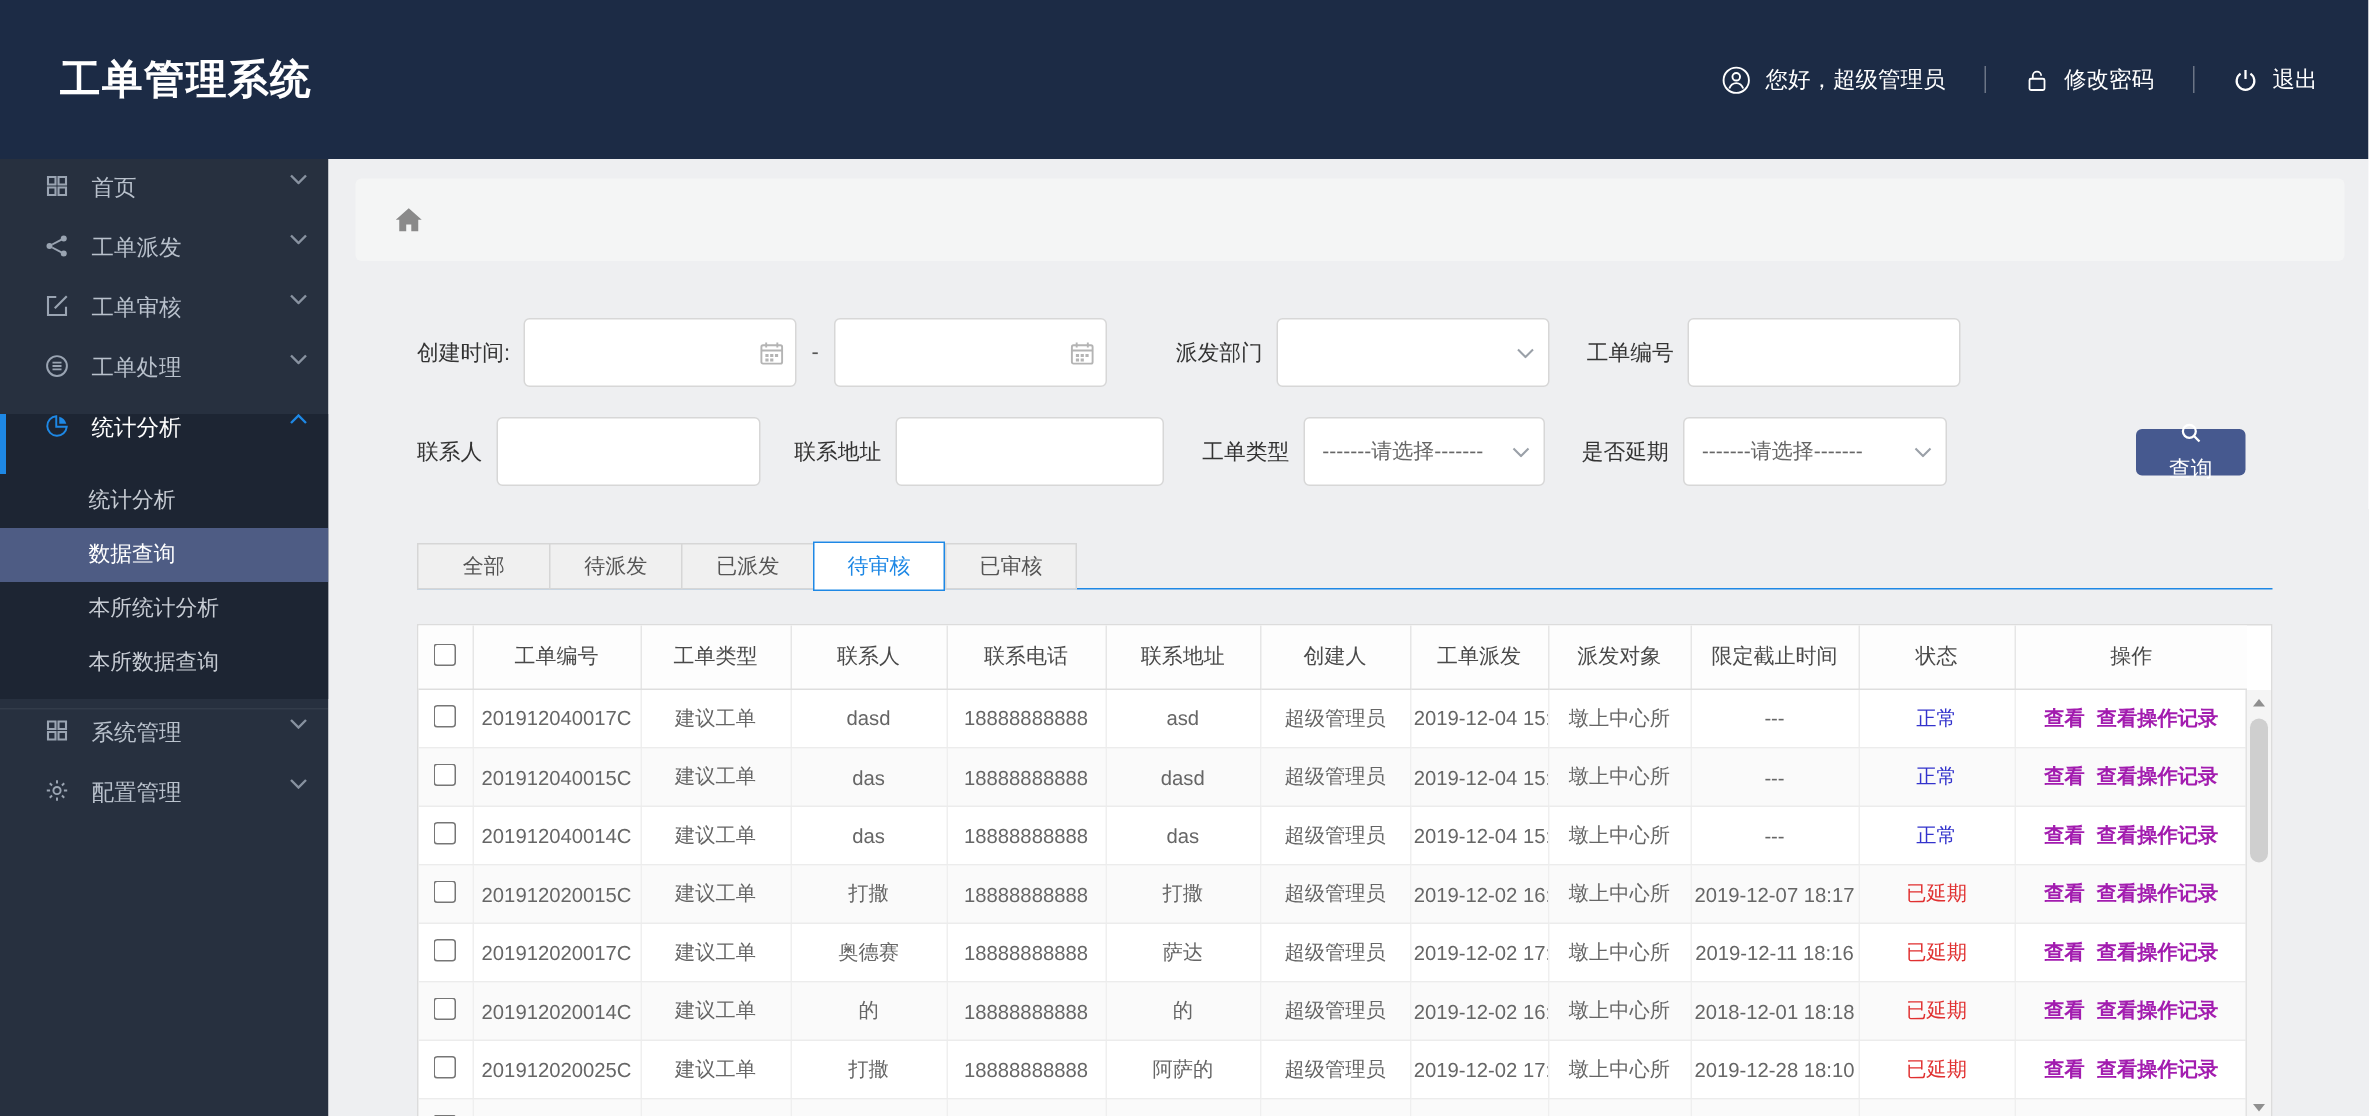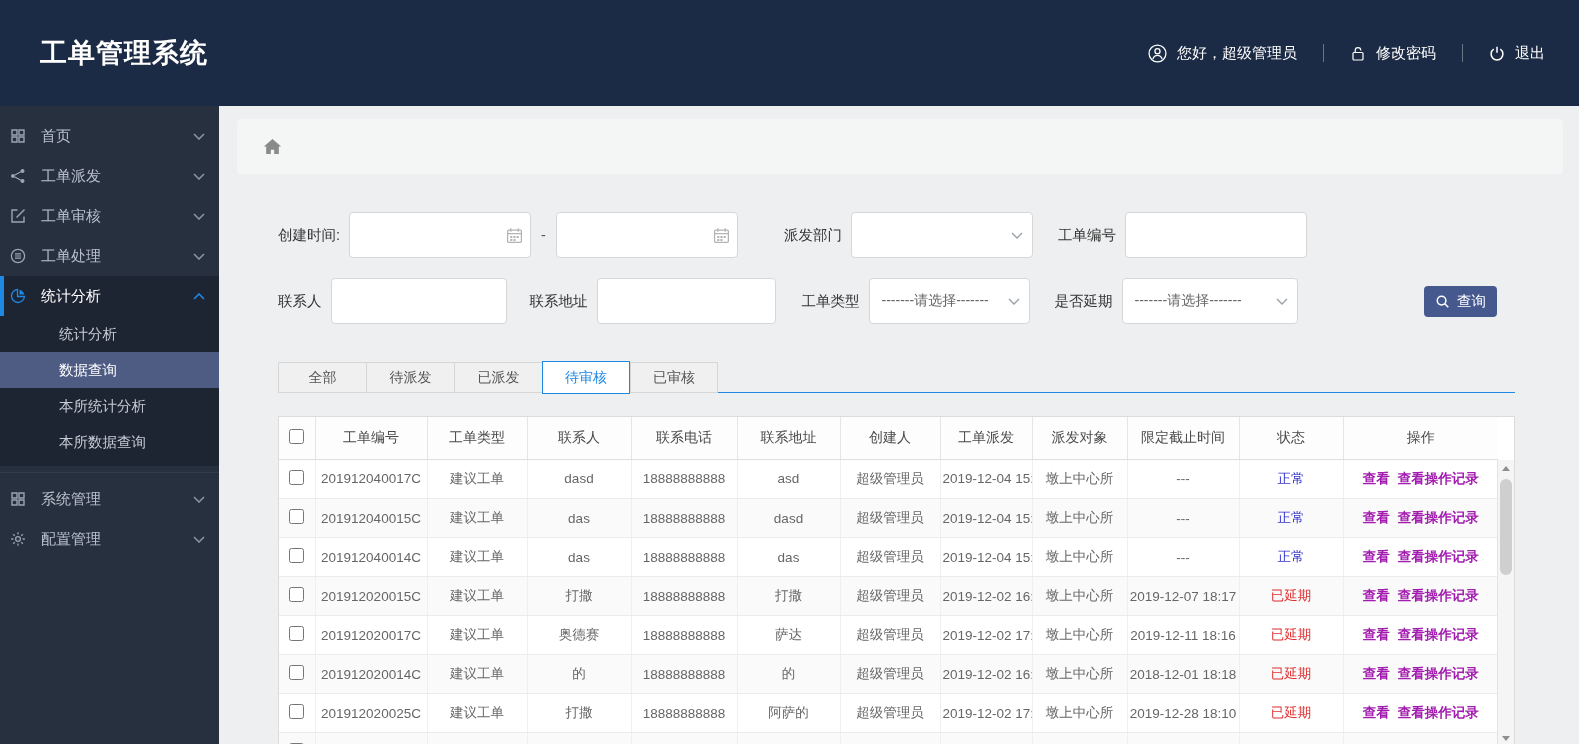--- a/index.html
+++ b/index.html
@@ -20,21 +20,21 @@
   .bottom-strip { height:17px; background:#fff; }
 
   
   .sidebar { width:219px; background:#27303f; color:#b9c1cc; flex-shrink:0; }
   .sidebar-head { height:58px; display:flex; align-items:center; justify-content:center;
     position:relative; color:#fff; font-size:17px; font-weight:bold;
     border-bottom:1px solid rgba(255,255,255,.08); }
   .collapse-btn { position:absolute; right:22px; top:50%; transform:translateY(-50%);
     font-size:18px; font-weight:bold; color:#e6e9ee; cursor:pointer; letter-spacing:-2px; }
   .menu { padding-top:10px; }
-  .menu-item { height:40px; display:flex; align-items:center; padding:0 14px 0 6px;
+  .menu-item { height:40px; display:flex; align-items:flex-start; padding:0 14px 0 26px;
     font-size:15px; cursor:pointer; border-left:4px solid transparent; }
   .menu-item .mi-icon { width:17px; margin-right:14px; color:#9aa4b2; display:flex; }
   .menu-item .mi-label { flex:1; }
   .menu-item .chev { color:#8removed892a0; }
   .menu-item .chev svg { display:block; color:#8892a0; }
   .menu-item.active { background:#1d2533; border-left-color:#1e88e5; color:#fff; }
   .menu-item.active .mi-icon, .menu-item.active .chev svg { color:#1e88e5; }
   .submenu { background:#1d2533; padding-bottom:6px; }
   .submenu-item { height:36px; line-height:36px; padding-left:59px; font-size:14.5px;
     color:#c7ccd4; cursor:pointer; }
@@ -62,21 +62,21 @@
     padding:0 8px; font-size:14px; border-radius:4px; }
   .datebox .cal { position:absolute; right:7px; color:#b4b4b4; display:flex; }
   .selectbox { display:flex; align-items:center; justify-content:space-between;
     padding:0 9px 0 12px; color:#666; font-size:14px; cursor:pointer; }
   .selectbox .sel-text { white-space:nowrap; overflow:hidden; }
   .selectbox .chev svg { display:block; color:#9aa0a8; }
   .dash { margin:0 10px; color:#555; }
   .search-btn { margin-left:auto; margin-right:18px; width:73px; height:31px;
     background:#46598f; border:none; border-radius:4px; color:#fff; font-size:14.5px;
     display:flex; align-items:center; justify-content:center; gap:7px; cursor:pointer;
-    font-family:inherit; }
+    font-family:inherit;flex-direction:column; }
 
   
   .tabs { margin-top:37px; display:flex; border-bottom:1px solid #1e88e5; height:32px; }
   .tab { width:88px; height:31px; margin-top:1px; background:#f0f0f0;
     border:1px solid #d6d6d6; border-right:none; display:flex; align-items:center;
     justify-content:center; font-size:14px; color:#555; cursor:pointer; }
   .tab:nth-child(5) { border-right:1px solid #d6d6d6; }
   .tab.active { background:#fff; border:1px solid #1e88e5; color:#1e88e5;
     height:33px; margin-top:0; position:relative; z-index:2; margin-bottom:-1px; }
 

